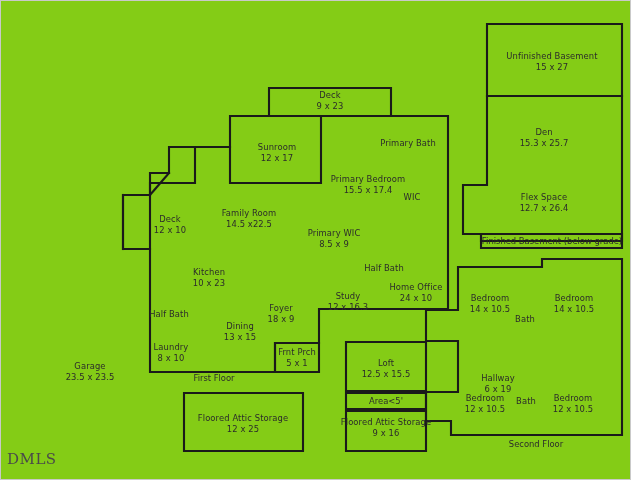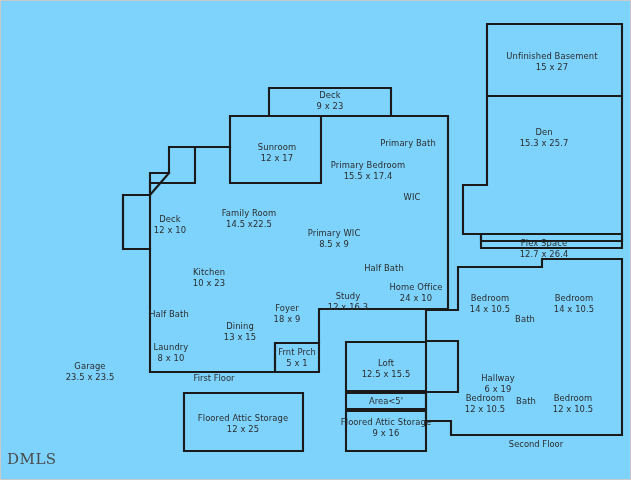--- a/index.html
+++ b/index.html
@@ -4,21 +4,21 @@
 <style>
   html, body {
     margin: 0;
     padding: 0;
     background: #ffffff;
   }
   #plan-root {
     position: relative;
     width: 631px;
     height: 480px;
-    background: #7dd3fc;
+    background: #84cc16;
     font-family: "DejaVu Sans", sans-serif;
     overflow: hidden;
     box-sizing: border-box;
     border: 1px solid #c9c9c9;
   }
   #plan-svg {
     position: absolute;
     left: 0;
     top: 0;
     width: 631px;
@@ -102,45 +102,46 @@
   </svg>
 
   <div class="room-label" style="left:551px; top:61px;">
     <span class="nm">Unfinished Basement</span>
     <span class="dm">15 x 27</span>
   </div>
   <div class="room-label" style="left:543px; top:137px;">
     <span class="nm">Den</span>
     <span class="dm">15.3 x 25.7</span>
   </div>
-  <div class="room-label" style="left:543px; top:202px;margin-top:46px;">
+  <div class="room-label" style="left:543px; top:202px;">
     <span class="nm">Flex Space</span>
     <span class="dm">12.7 x 26.4</span>
   </div>
+  <div class="floor-caption" style="left:551px; top:240px;">Finished Basement (below grade)</div>
 
   <div class="room-label" style="left:329px; top:100px;">
     <span class="nm">Deck</span>
     <span class="dm">9 x 23</span>
   </div>
   <div class="room-label" style="left:276px; top:152px;">
     <span class="nm">Sunroom</span>
     <span class="dm">12 x 17</span>
   </div>
   <div class="room-label" style="left:169px; top:224px;">
     <span class="nm">Deck</span>
     <span class="dm">12 x 10</span>
   </div>
   <div class="room-label" style="left:248px; top:218px;">
     <span class="nm">Family Room</span>
     <span class="dm">14.5 x22.5</span>
   </div>
   <div class="room-label" style="left:407px; top:142px;">
     <span class="nm">Primary Bath</span>
   </div>
-  <div class="room-label" style="left:367px; top:170px;">
+  <div class="room-label" style="left:367px; top:184px;">
     <span class="nm">Primary Bedroom</span>
     <span class="dm">15.5 x 17.4</span>
   </div>
   <div class="room-label" style="left:411px; top:196px;">
     <span class="nm">WIC</span>
   </div>
   <div class="room-label" style="left:333px; top:238px;">
     <span class="nm">Primary WIC</span>
     <span class="dm">8.5 x 9</span>
   </div>
@@ -152,21 +153,21 @@
     <span class="dm">10 x 23</span>
   </div>
   <div class="room-label" style="left:415px; top:292px;">
     <span class="nm">Home Office</span>
     <span class="dm">24 x 10</span>
   </div>
   <div class="room-label" style="left:347px; top:301px;">
     <span class="nm">Study</span>
     <span class="dm">12 x 16.3</span>
   </div>
-  <div class="room-label" style="left:286px; top:313px;">
+  <div class="room-label" style="left:280px; top:313px;">
     <span class="nm">Foyer</span>
     <span class="dm">18 x 9</span>
   </div>
   <div class="room-label" style="left:168px; top:313px;">
     <span class="nm">Half Bath</span>
   </div>
   <div class="room-label" style="left:239px; top:331px;">
     <span class="nm">Dining</span>
     <span class="dm">13 x 15</span>
   </div>

